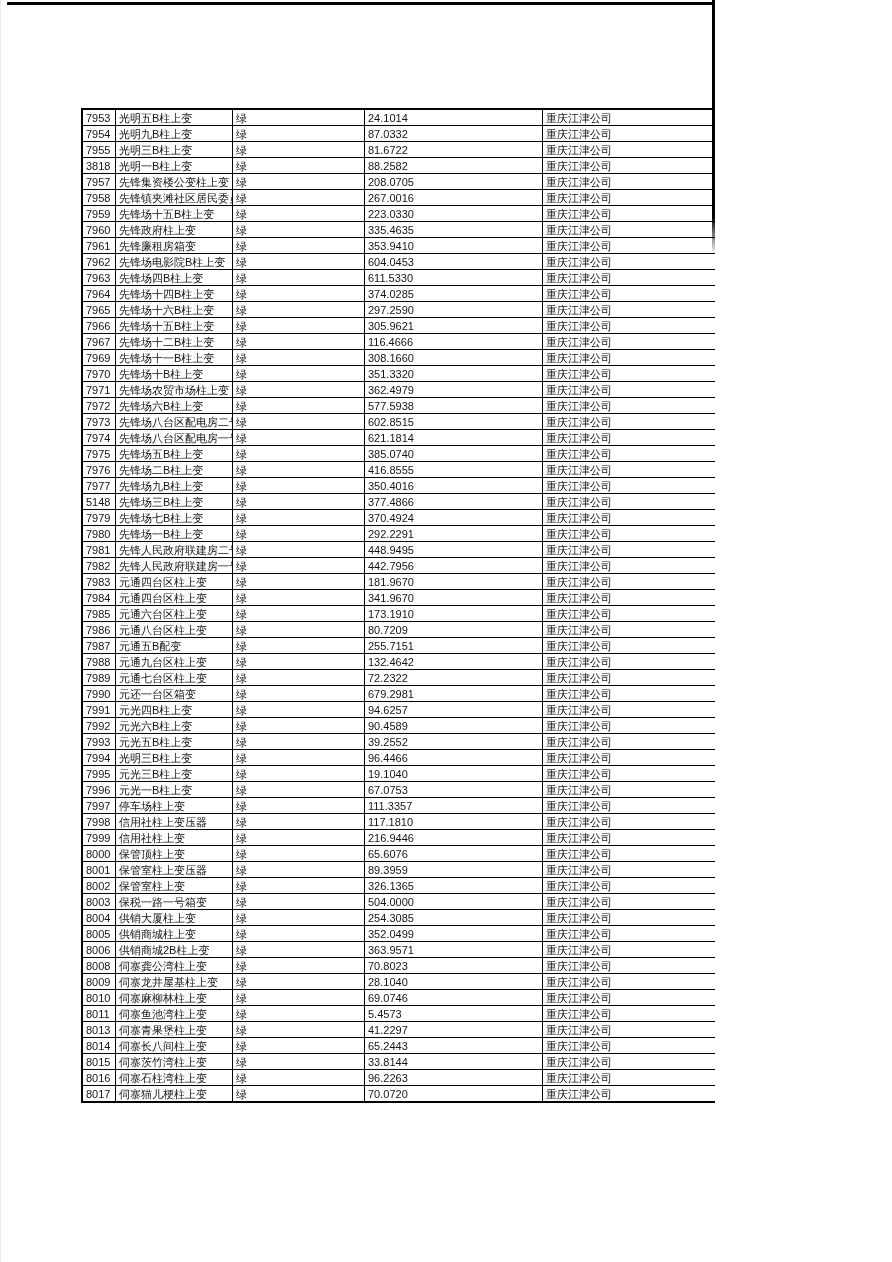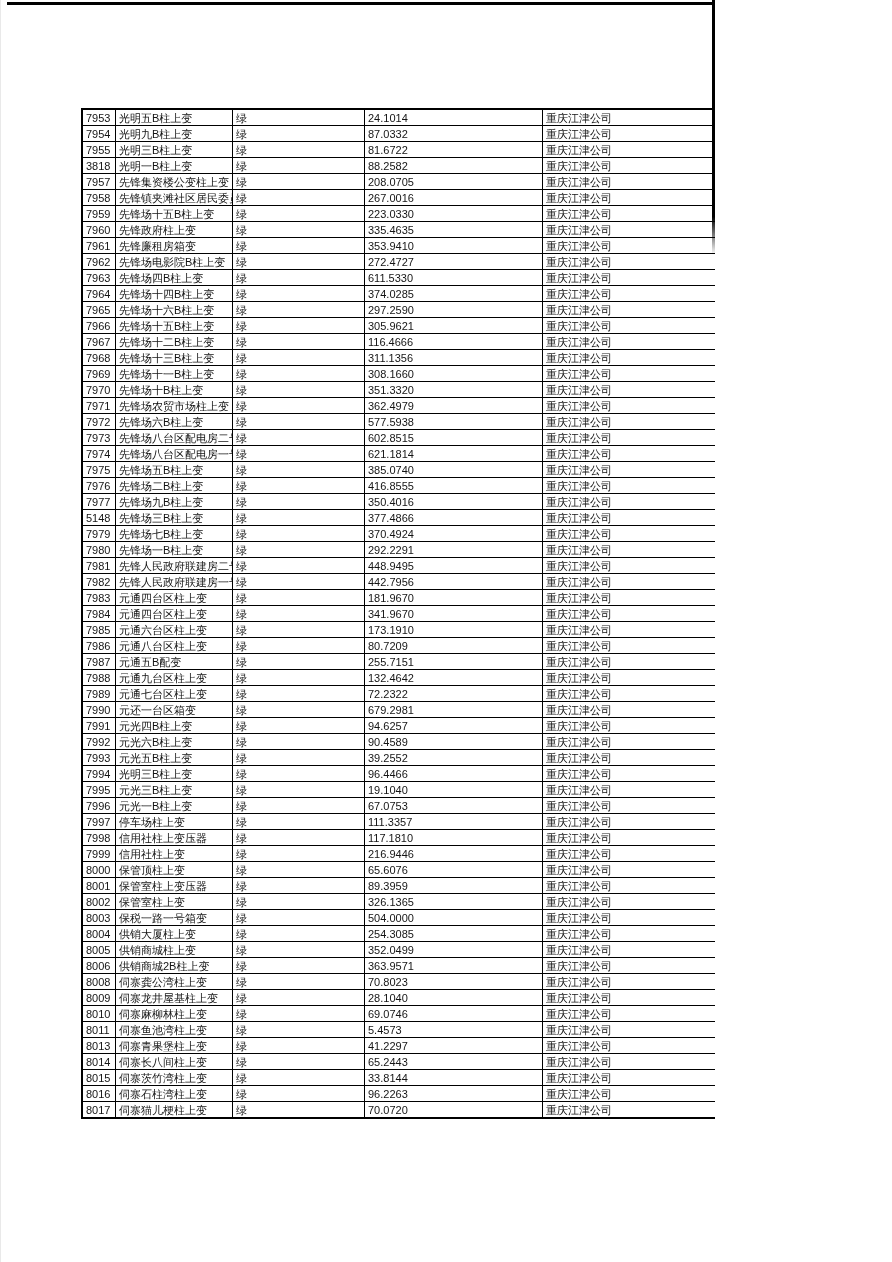--- a/index.html
+++ b/index.html
@@ -137,21 +137,21 @@
     <td class="col-id">7961</td>
     <td class="col-name">先锋廉租房箱变</td>
     <td class="col-status">绿</td>
     <td class="col-value">353.9410</td>
     <td class="col-company">重庆江津公司</td>
   </tr>
         <tr>
     <td class="col-id">7962</td>
     <td class="col-name">先锋场电影院B柱上变</td>
     <td class="col-status">绿</td>
-    <td class="col-value">272.4727</td>
+    <td class="col-value">604.0453</td>
     <td class="col-company">重庆江津公司</td>
   </tr>
         <tr>
     <td class="col-id">7963</td>
     <td class="col-name">先锋场四B柱上变</td>
     <td class="col-status">绿</td>
     <td class="col-value">611.5330</td>
     <td class="col-company">重庆江津公司</td>
   </tr>
         <tr>
@@ -173,27 +173,20 @@
     <td class="col-name">先锋场十五B柱上变</td>
     <td class="col-status">绿</td>
     <td class="col-value">305.9621</td>
     <td class="col-company">重庆江津公司</td>
   </tr>
         <tr>
     <td class="col-id">7967</td>
     <td class="col-name">先锋场十二B柱上变</td>
     <td class="col-status">绿</td>
     <td class="col-value">116.4666</td>
-    <td class="col-company">重庆江津公司</td>
-  </tr>
-        <tr>
-    <td class="col-id">7968</td>
-    <td class="col-name">先锋场十三B柱上变</td>
-    <td class="col-status">绿</td>
-    <td class="col-value">311.1356</td>
     <td class="col-company">重庆江津公司</td>
   </tr>
         <tr>
     <td class="col-id">7969</td>
     <td class="col-name">先锋场十一B柱上变</td>
     <td class="col-status">绿</td>
     <td class="col-value">308.1660</td>
     <td class="col-company">重庆江津公司</td>
   </tr>
         <tr>

